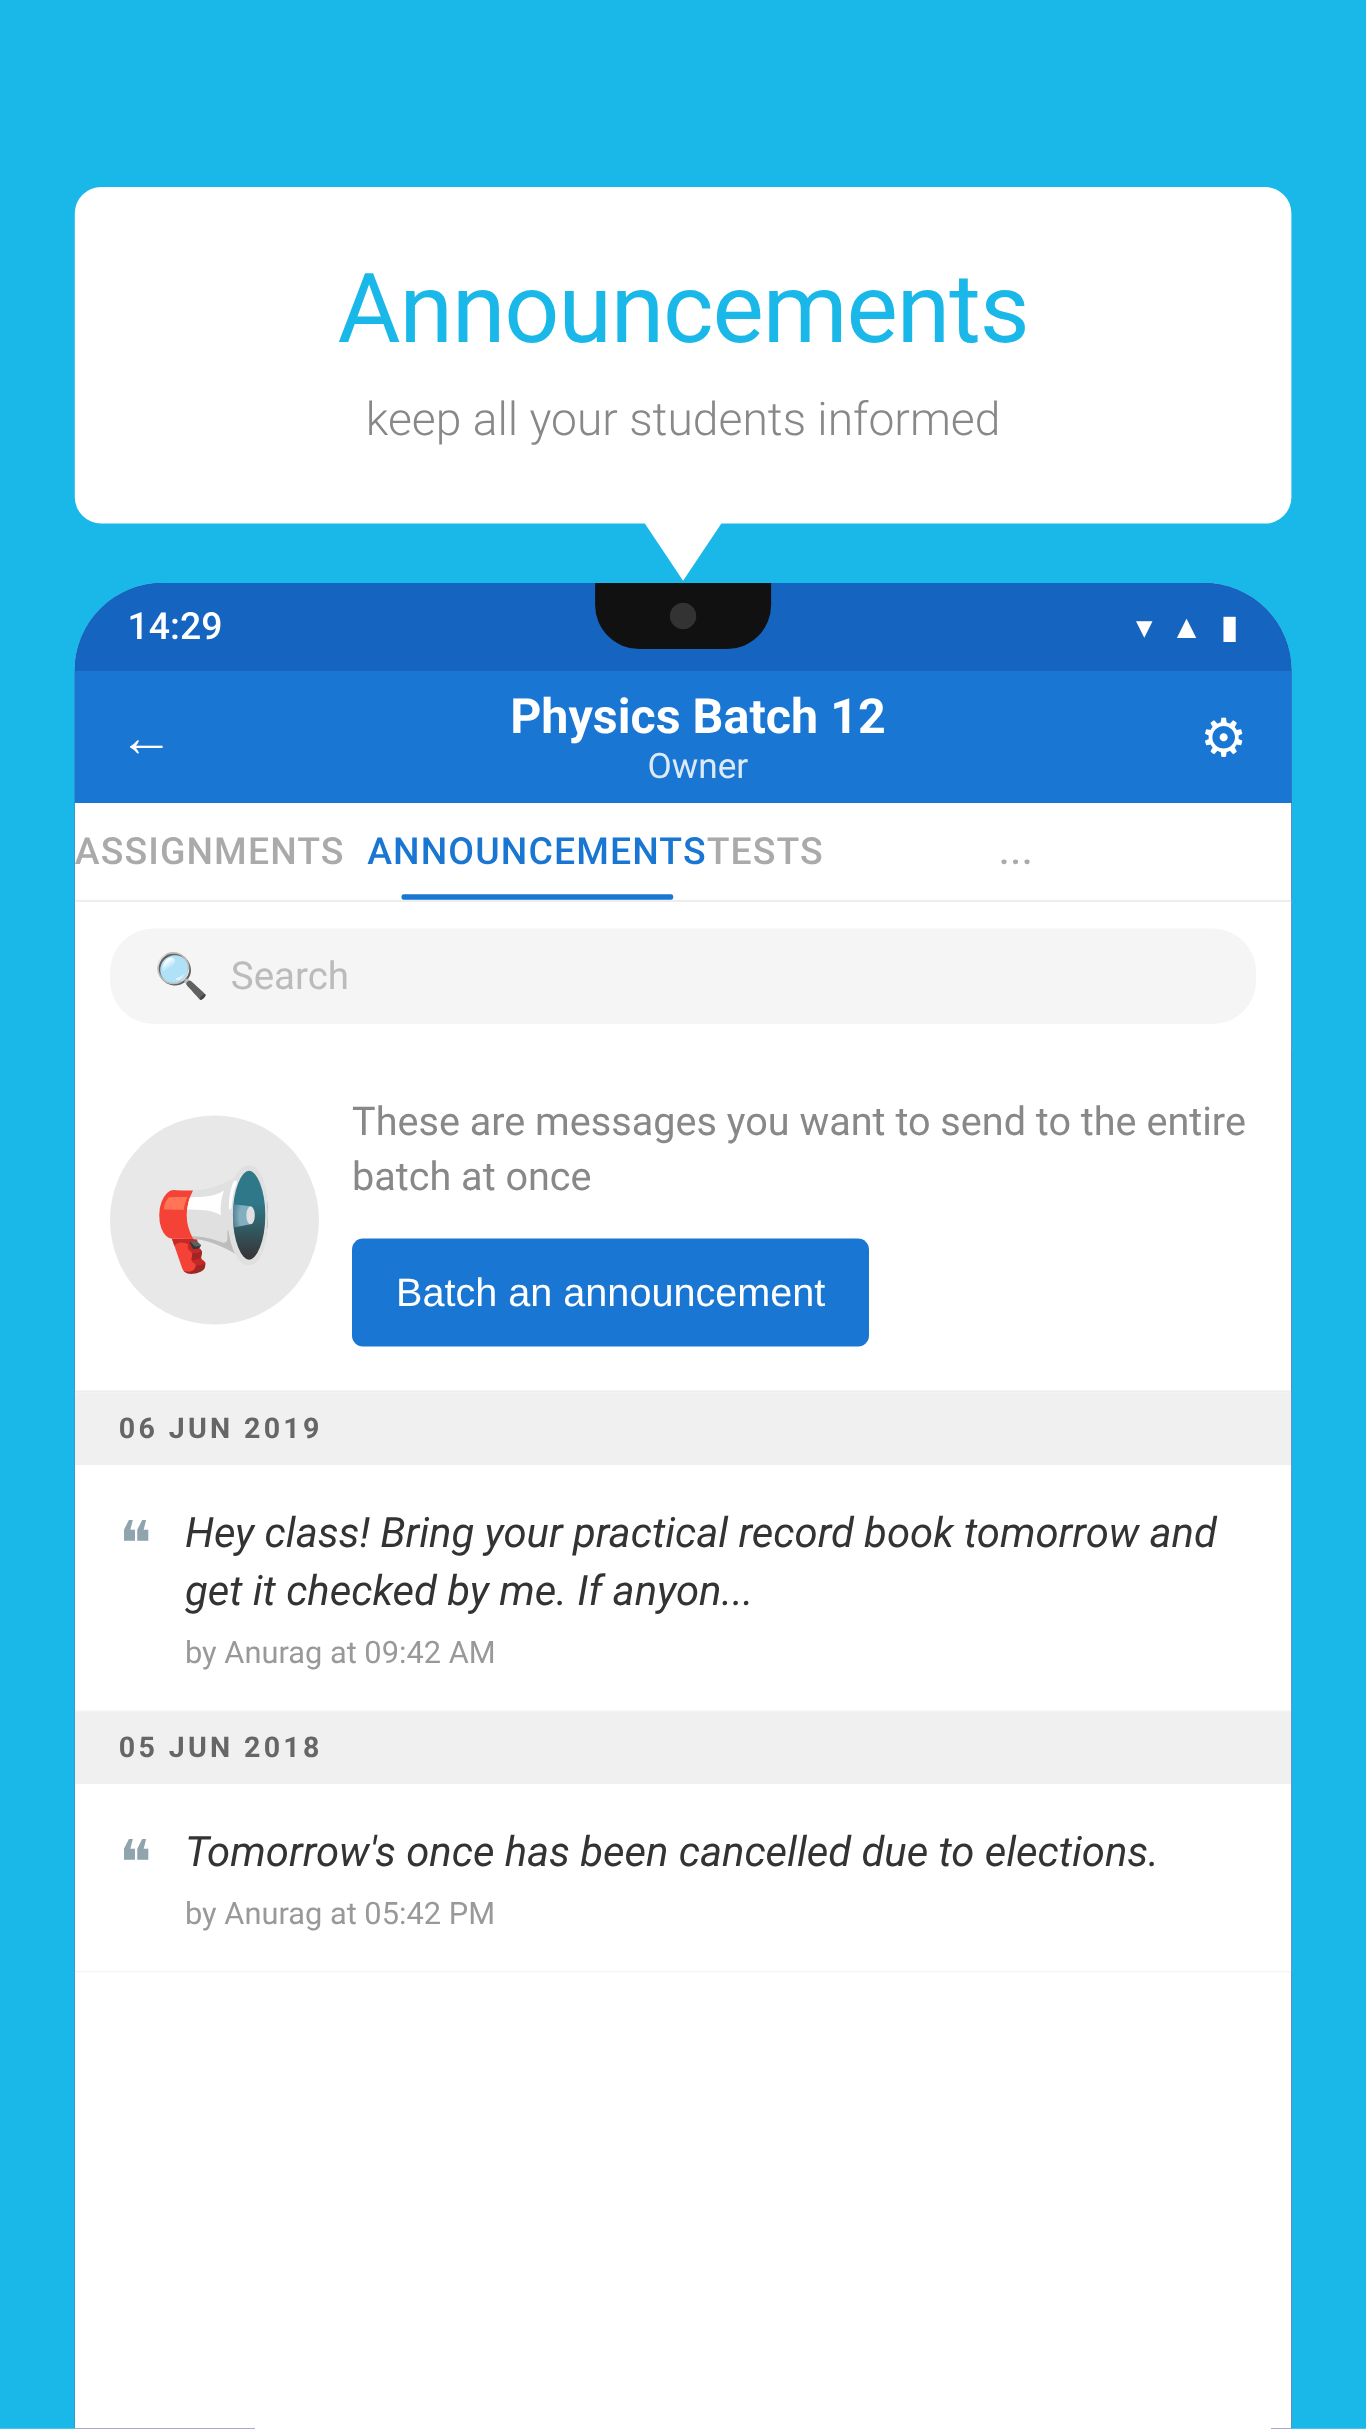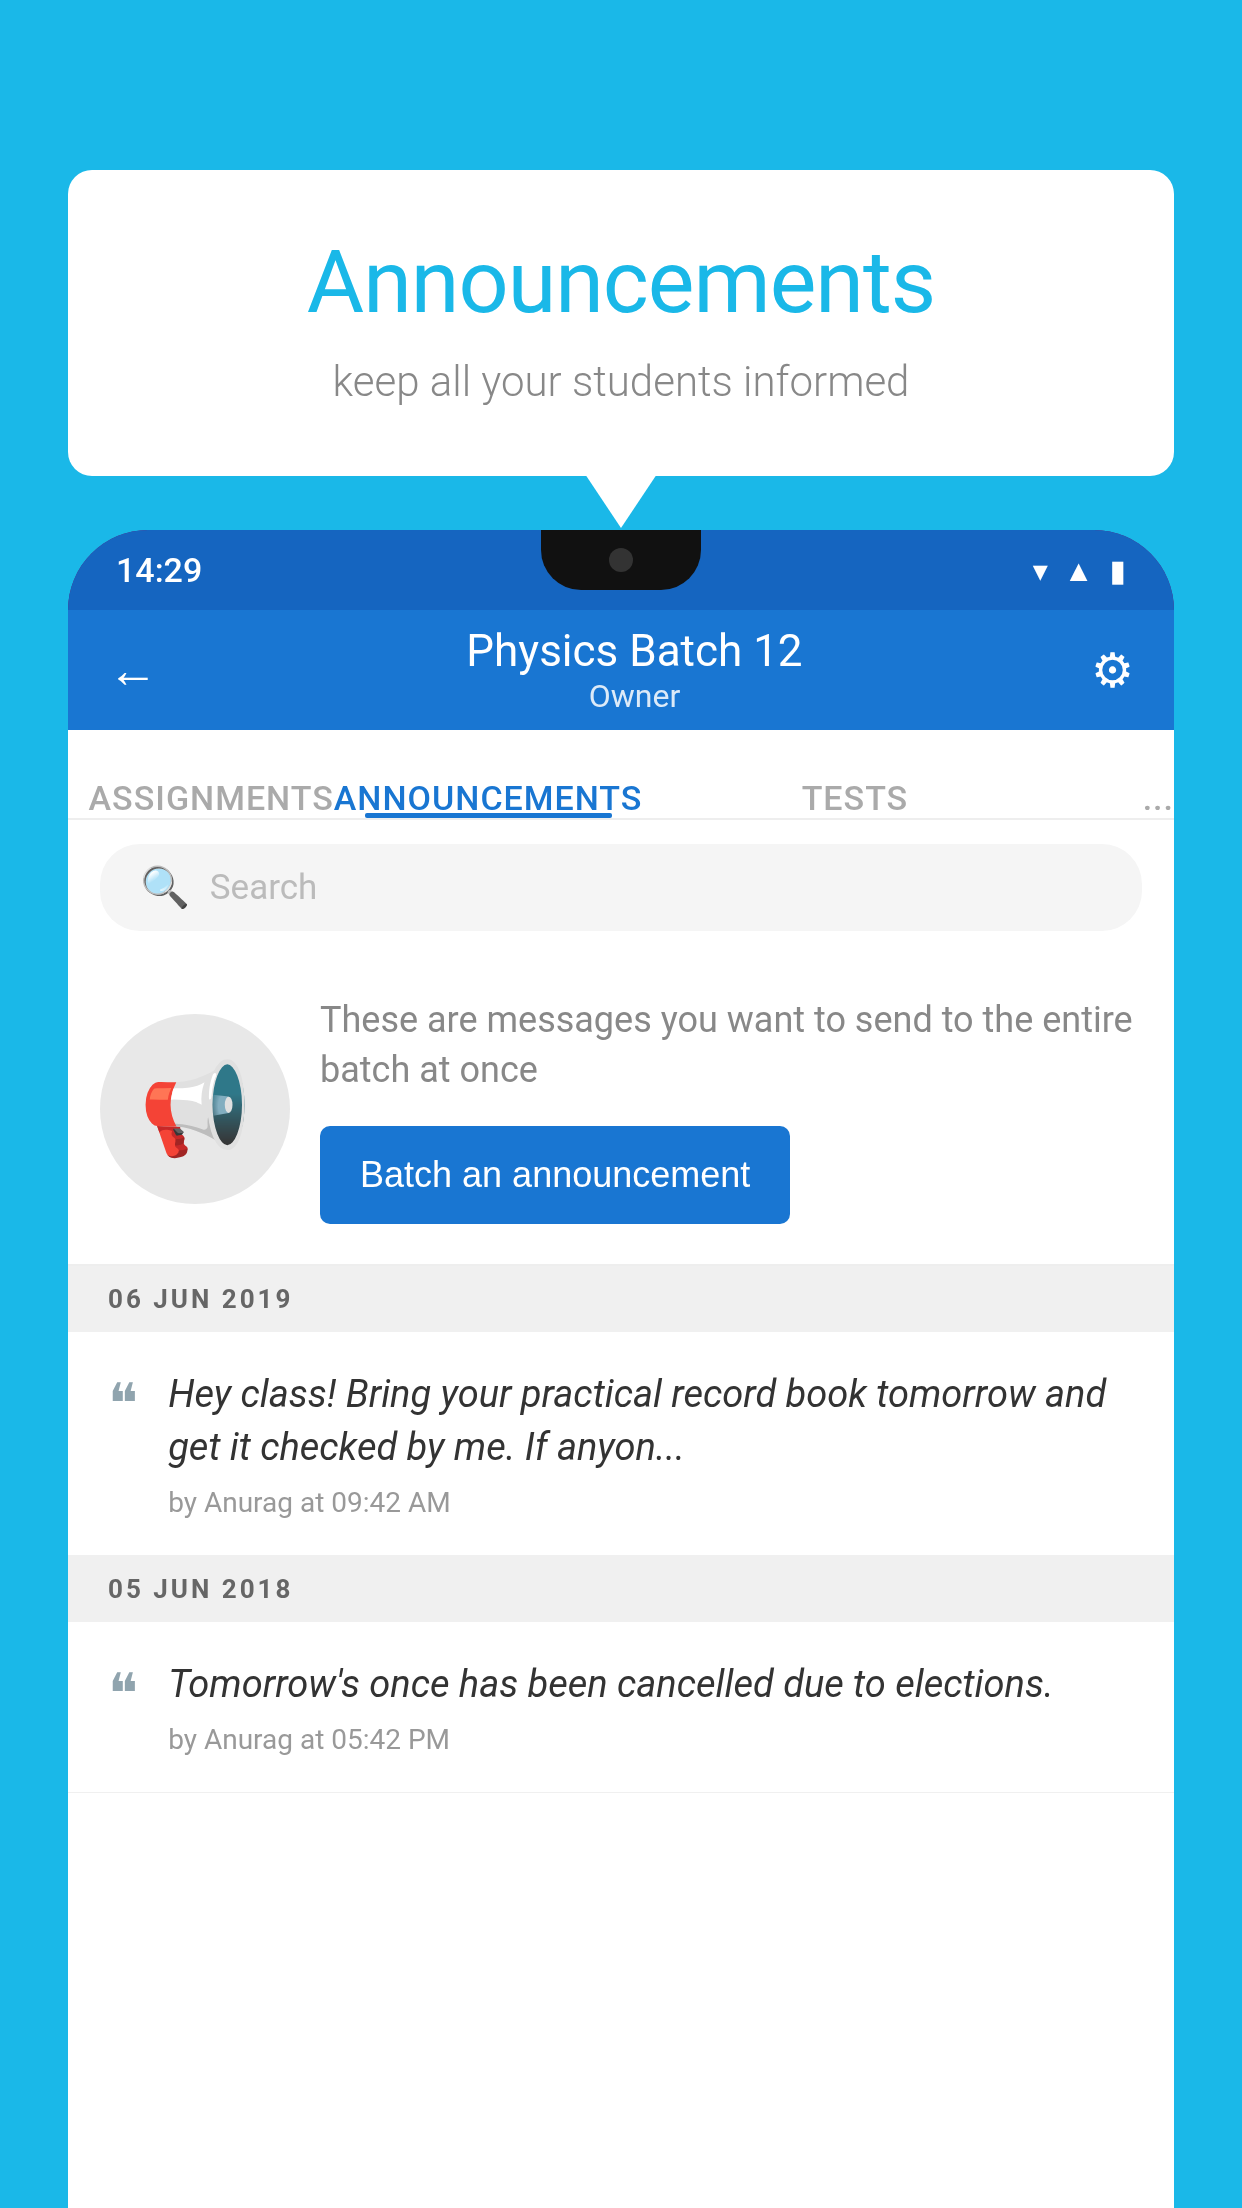--- a/index.html
+++ b/index.html
@@ -121,21 +121,21 @@
       cursor: pointer;
       margin-right: 20px;
     }
     .header-title-area {
       flex: 1;
       text-align: center;
     }
     .header-title {
       color: white;
       font-size: 44px;
-      font-weight: 400;
+      font-weight: 700;
     }
     .header-subtitle {
       color: rgba(255,255,255,0.85);
       font-size: 32px;
       font-weight: 400;
     }
     .settings-icon {
       color: white;
       font-size: 48px;
       cursor: pointer;
@@ -144,22 +144,22 @@
     
     .tabs-bar {
       background: white;
       display: flex;
       border-bottom: 2px solid #eee;
       height: 90px;
       align-items: flex-end;
     }
     .tab-item {
       flex: 1;
-      text-align: right;
-      padding-bottom: 0;
+      text-align: left;
+      padding-bottom: 24px;
       font-size: 34px;
       font-weight: 500;
       color: #aaa;
       letter-spacing: 1px;
       cursor: pointer;
       position: relative;
     }
     .tab-item.active {
       color: #1976d2;
     }

